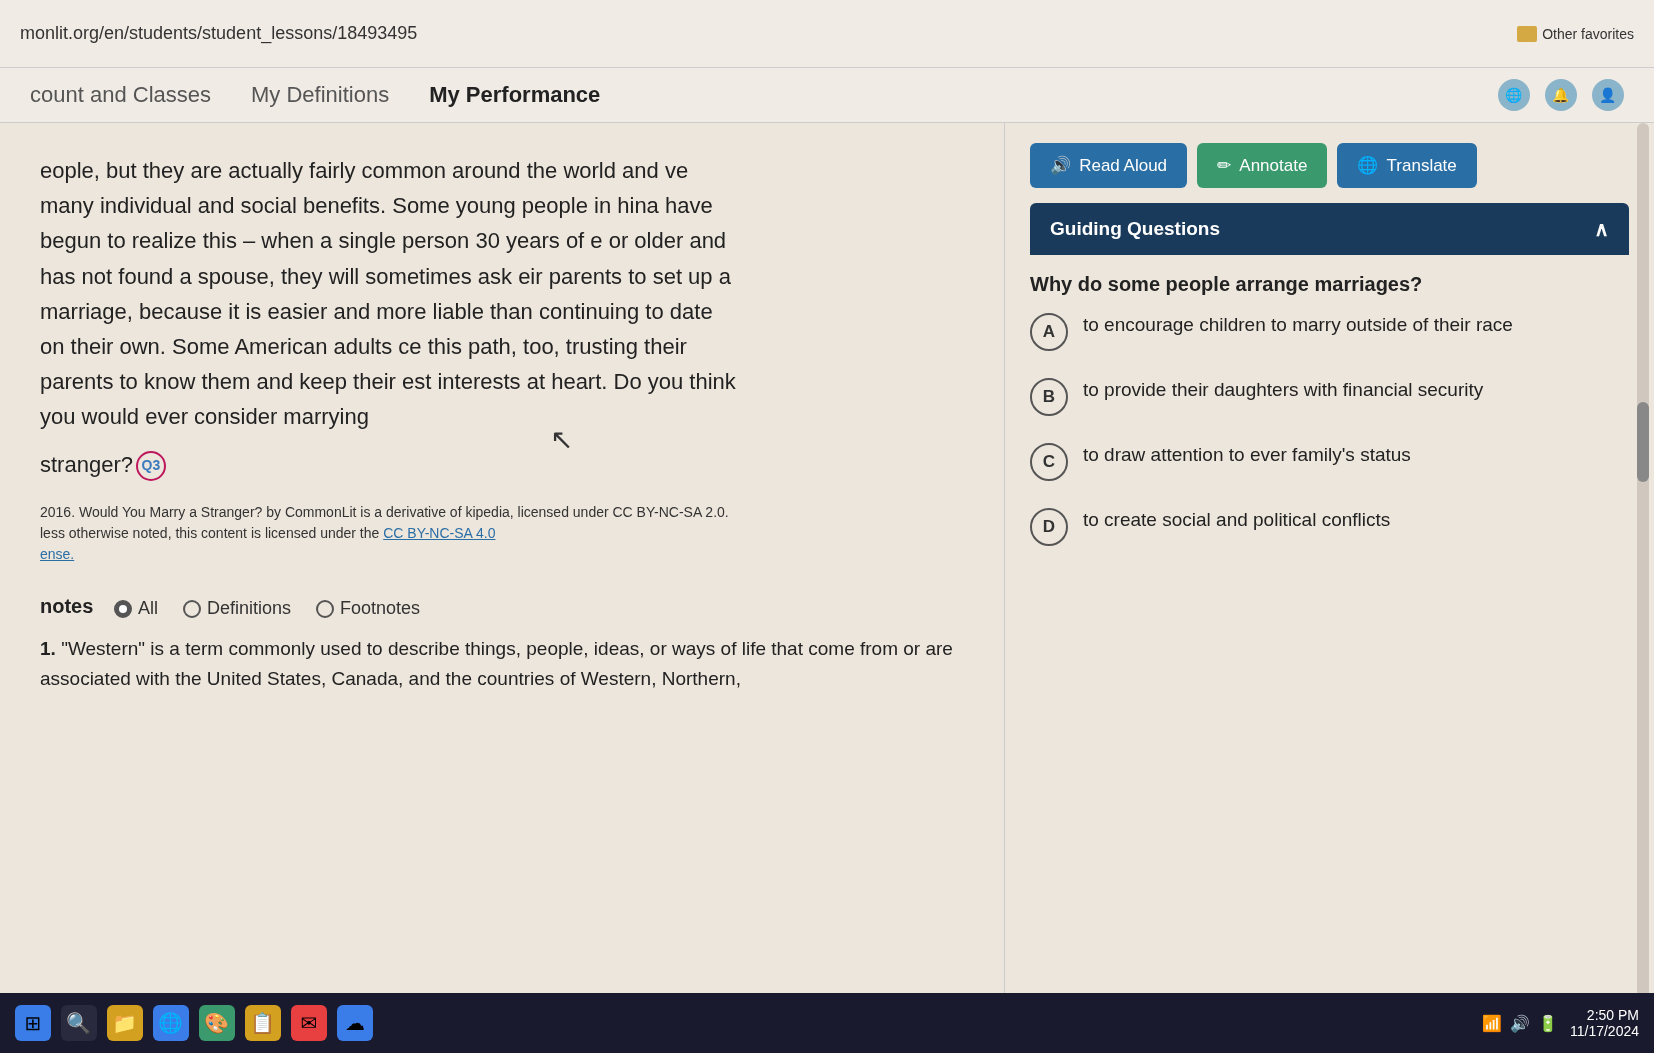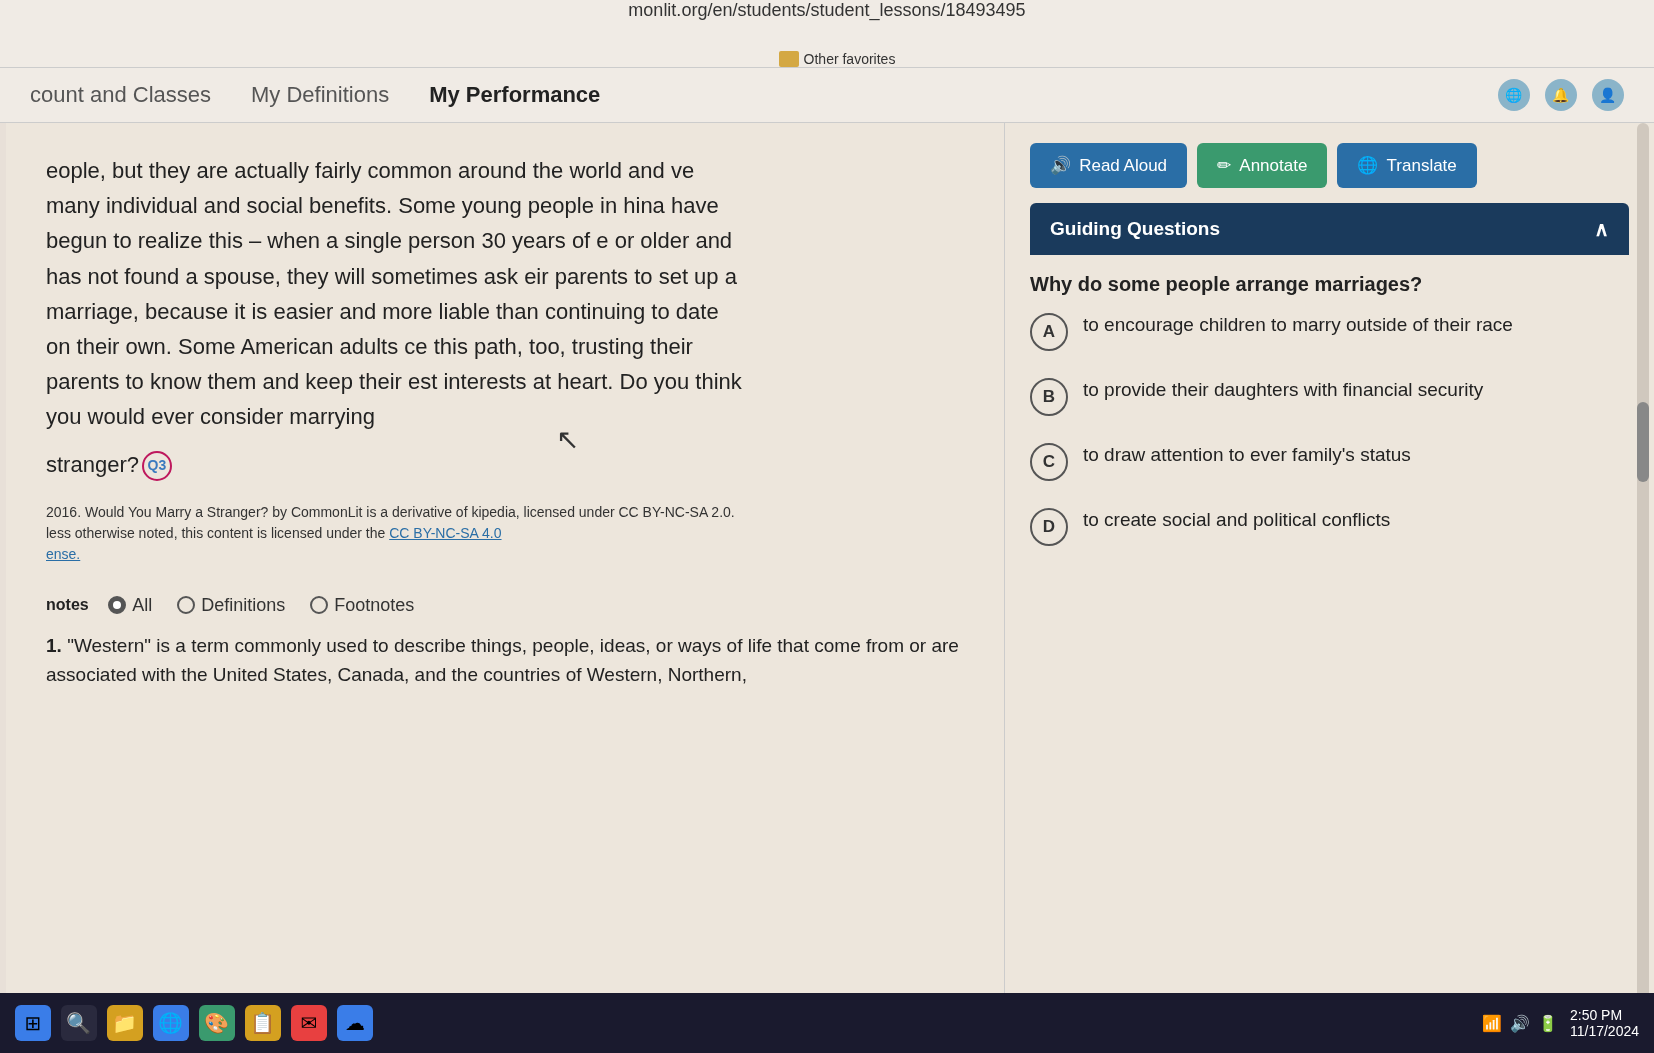--- a/index.html
+++ b/index.html
@@ -14,21 +14,20 @@
 
     
     .browser-bar {
       background: #f0ebe5;
       height: 68px;
       display: flex;
       align-items: center;
       padding: 0 20px;
       border-bottom: 1px solid #ccc;
       position: relative;
-      flex-direction: column;
     }
     .address-bar {
       font-size: 18px;
       color: #333;
       flex: 1;
     }
     .browser-right {
       display: flex;
       align-items: center;
       gap: 15px;
@@ -86,21 +85,20 @@
       justify-content: center;
       color: white;
       font-size: 14px;
     }
 
     
     .main-content {
       display: flex;
       height: calc(1053px - 123px);
       background: #e8e0d8;
-      padding-left: 6px;
     }
 
     
     .reading-panel {
       flex: 1;
       padding: 30px 40px;
       overflow: hidden;
       background: #ede6dc;
       position: relative;
     }
@@ -151,21 +149,21 @@
       text-decoration: underline;
       cursor: pointer;
     }
 
     
     .notes-section {
       margin-top: 20px;
       padding-top: 10px;
     }
     .notes-label {
-      font-size: 16px;
+      font-size: 20px;
       font-weight: bold;
       color: #222;
       display: inline;
     }
     .notes-options {
       display: inline-flex;
       gap: 25px;
       margin-left: 15px;
       align-items: center;
     }
@@ -364,20 +362,21 @@
       align-items: center;
       justify-content: center;
       font-size: 20px;
     }
     .taskbar-icon.blue { background: #3a7de8; }
     .taskbar-icon.yellow { background: #d4a020; }
 
     .time-display {
       color: white;
       font-size: 14px;
+      text-align: right;
     }
     .system-tray {
       display: flex;
       align-items: center;
       gap: 8px;
       color: white;
       font-size: 16px;
     }
   </style>
 </head>

